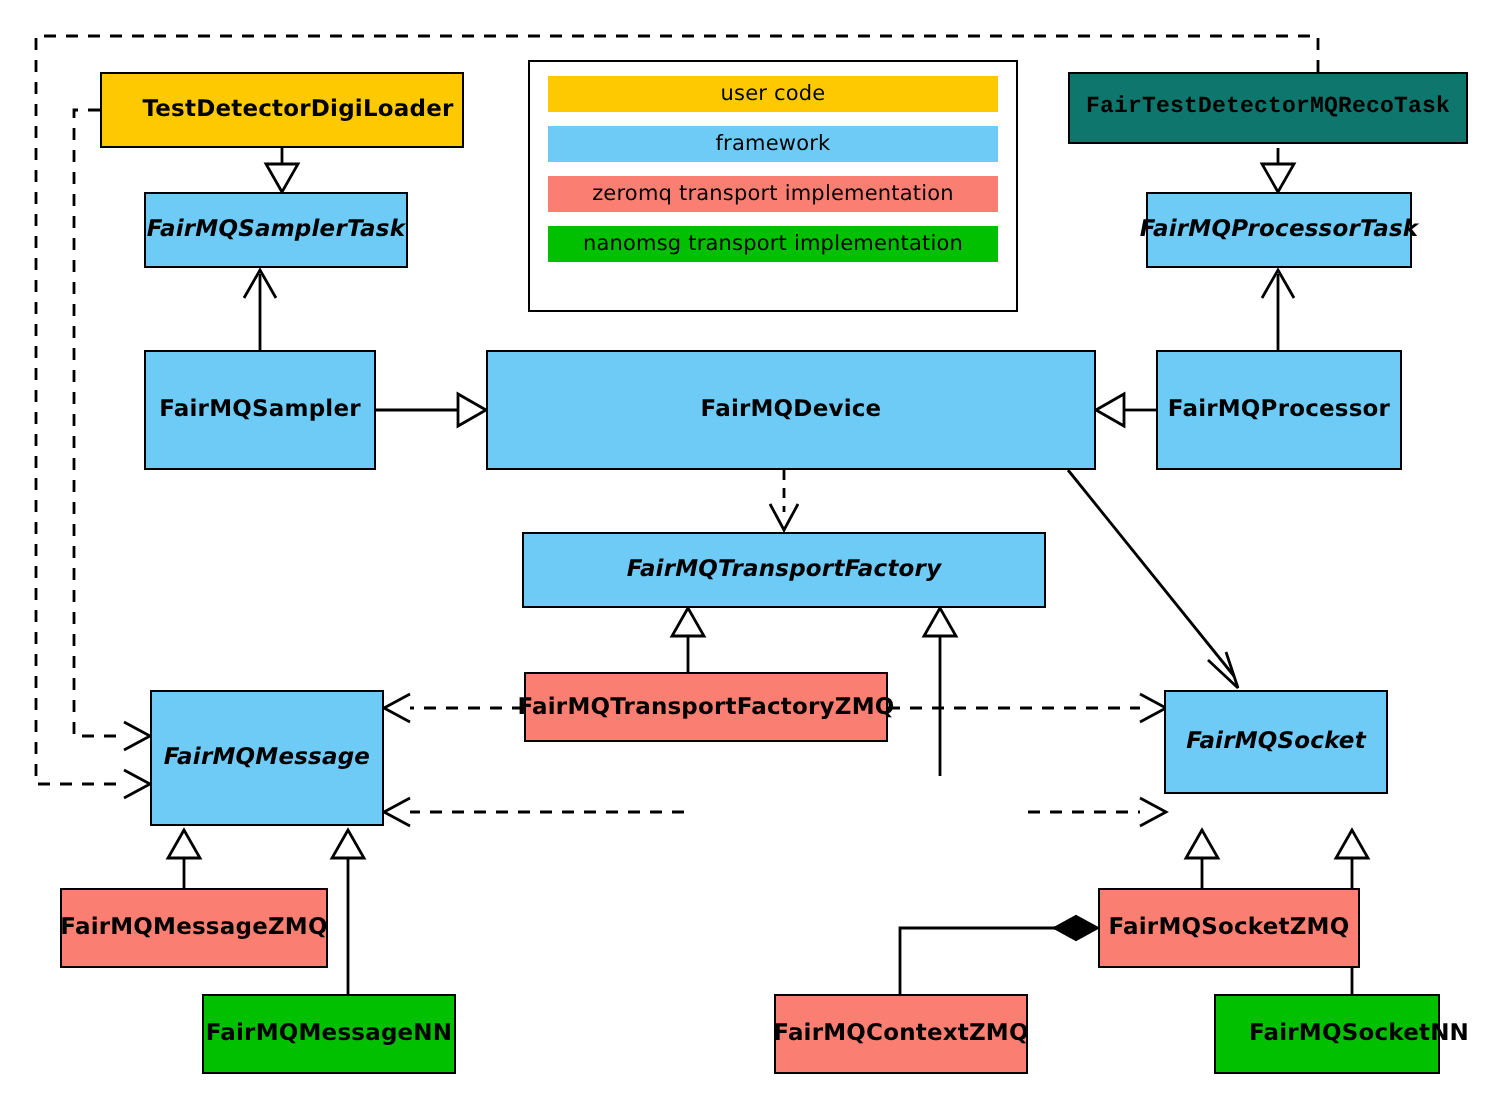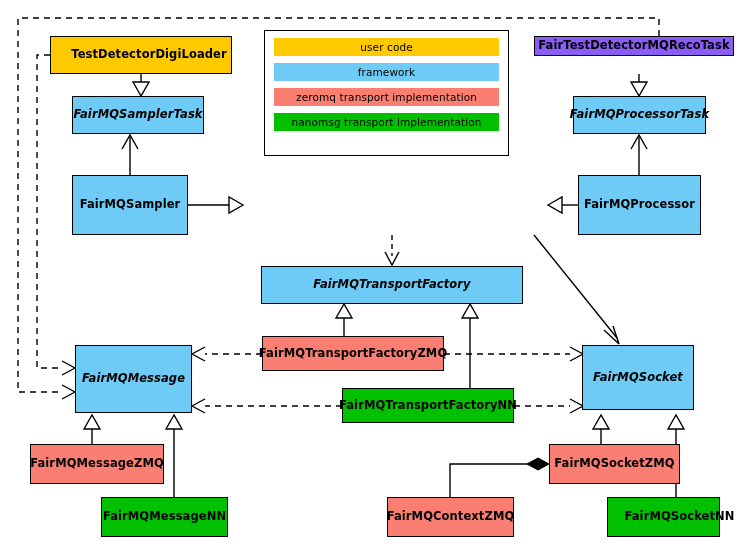--- a/index.html
+++ b/index.html
@@ -143,50 +143,50 @@
   </div>
 
   <div class="node abstract" style="left:72px;  top:96px;  width:132px; height:38px; background:#6ecbf5;">
     <span>FairMQSamplerTask</span>
   </div>
 
   <div class="node" style="left:72px;  top:175px; width:116px; height:60px; background:#6ecbf5;">
     <span>FairMQSampler</span>
   </div>
 
-
-  <div class="node" style="left:534px; top:36px;  width:200px; height:20px; background:#8b5cf6;">
+  <div class="node" style="left:243px; top:175px; width:305px; height:60px; background:#6ecbf5;">
+    <span>FairMQDevice</span>
+  </div>
+
+  <div class="node" style="left:534px; top:36px;  width:200px; height:36px; background:#0f766e;font-family:Liberation Mono, monospace;">
     <span>FairTestDetectorMQRecoTask</span>
   </div>
 
   <div class="node" style="left:578px; top:175px; width:123px; height:60px; background:#6ecbf5;">
     <span>FairMQProcessor</span>
   </div>
 
   <div class="node abstract" style="left:573px; top:96px;  width:133px; height:38px; background:#6ecbf5;">
     <span>FairMQProcessorTask</span>
   </div>
 
   <div class="node abstract" style="left:261px; top:266px; width:262px; height:38px; background:#6ecbf5;">
     <span>FairMQTransportFactory</span>
   </div>
 
   <div class="node" style="left:262px; top:336px; width:182px; height:35px; background:#fa7f72;">
     <span>FairMQTransportFactoryZMQ</span>
   </div>
 
-  <div class="node" style="left:342px; top:388px; width:172px; height:35px; background:#00c000;">
-    <span>FairMQTransportFactoryNN</span>
-  </div>
 
   <div class="node abstract" style="left:75px;  top:345px; width:117px; height:68px; background:#6ecbf5;">
     <span>FairMQMessage</span>
   </div>
 
-  <div class="node abstract" style="left:582px; top:345px; width:112px; height:65px; background:#6ecbf5;">
+  <div class="node abstract" style="left:582px; top:345px; width:112px; height:52px; background:#6ecbf5;">
     <span>FairMQSocket</span>
   </div>
 
   <div class="node" style="left:30px;  top:444px; width:134px; height:40px; background:#fa7f72;">
     <span>FairMQMessageZMQ</span>
   </div>
 
   <div class="node" style="left:101px; top:497px; width:127px; height:40px; background:#00c000;align-items:center;">
     <span>FairMQMessageNN</span>
   </div>

